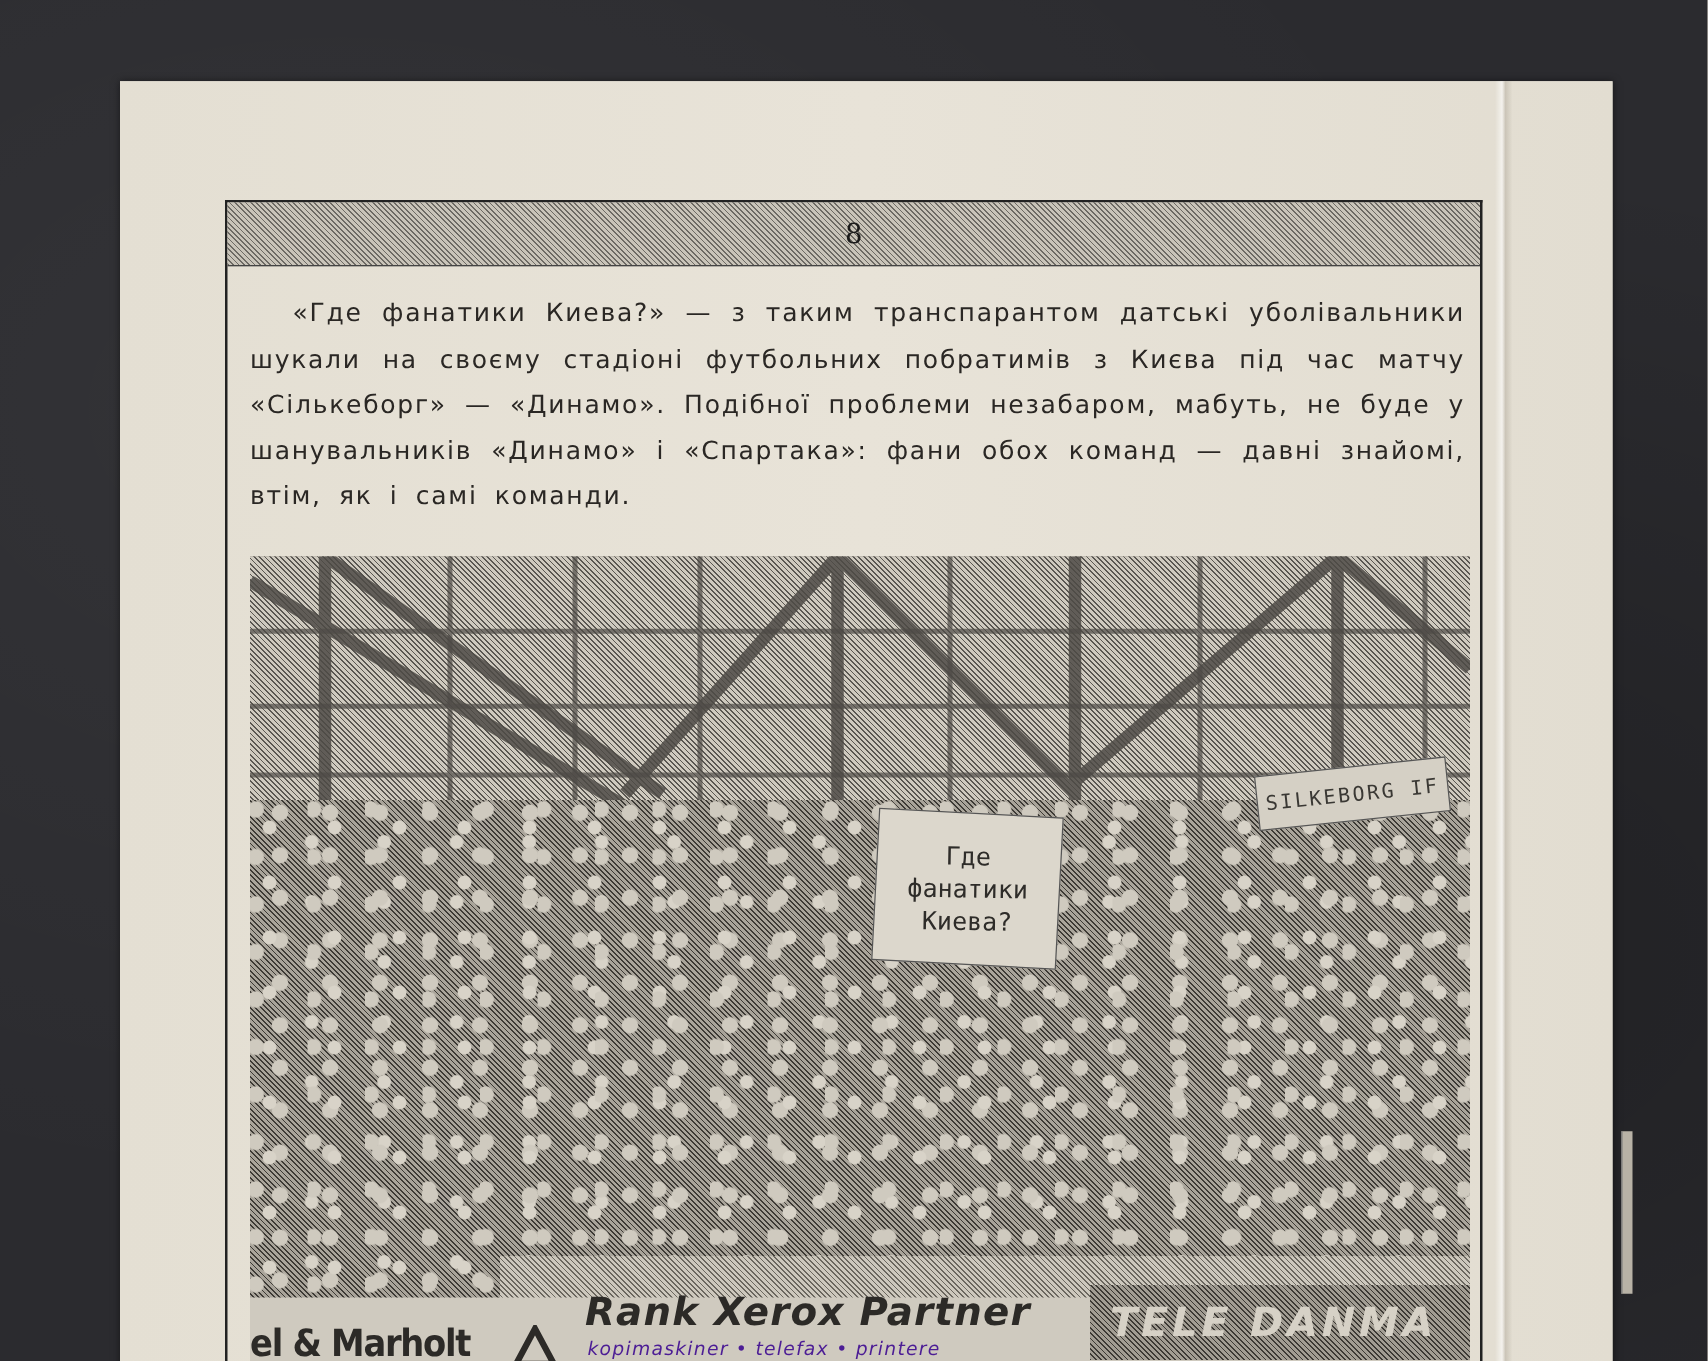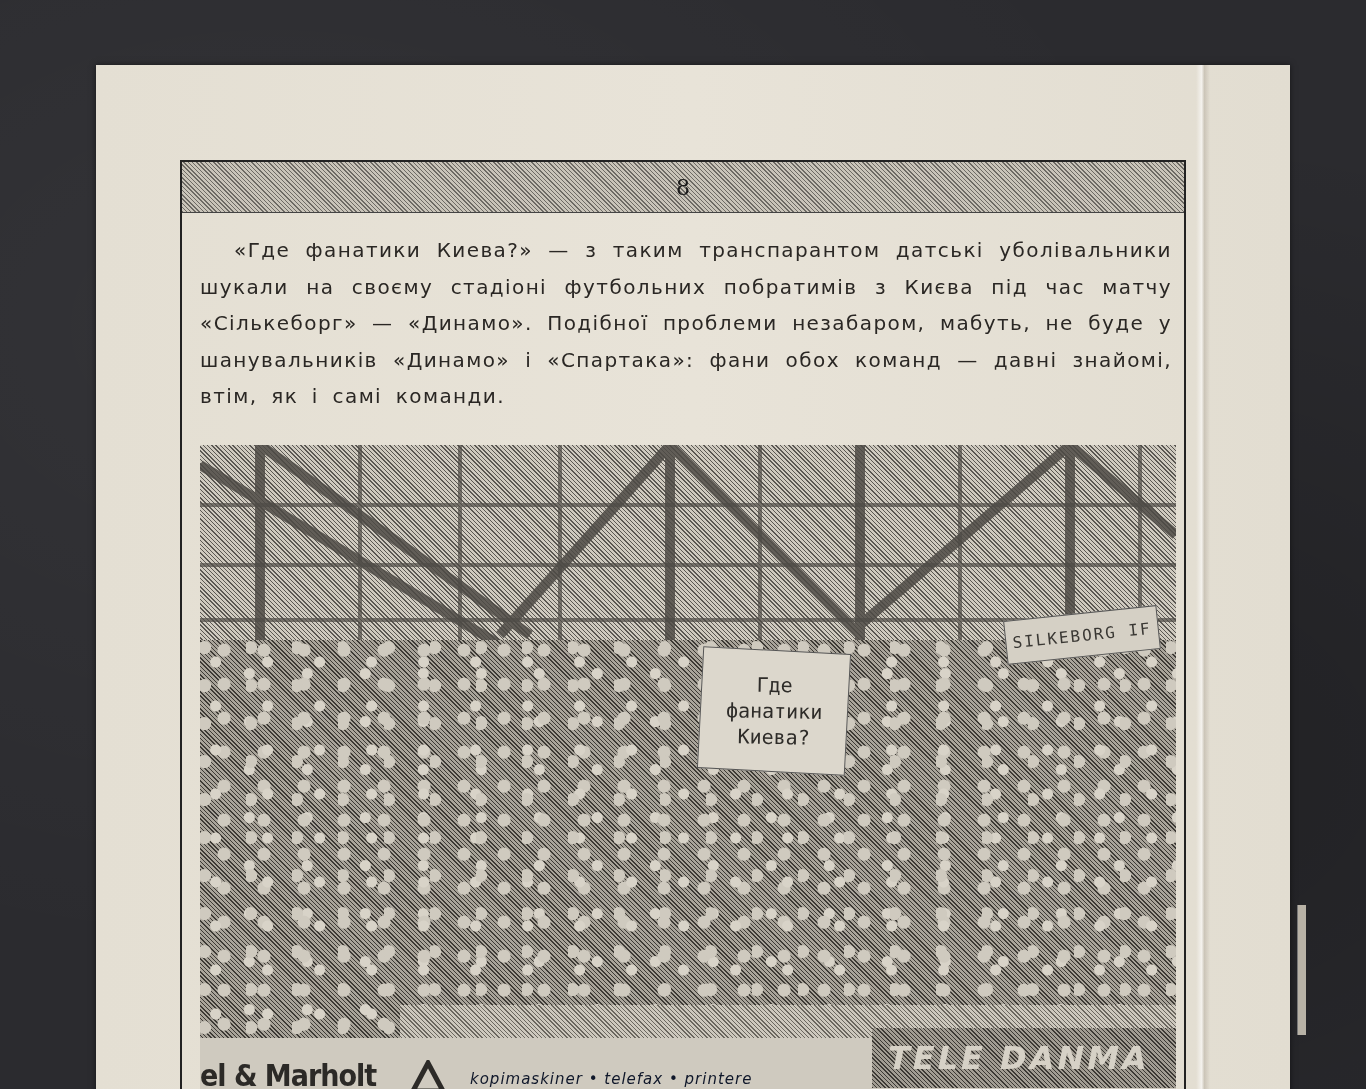--- a/index.html
+++ b/index.html
@@ -94,21 +94,21 @@
   }
   .ad-logo {
     position: absolute; left: 210px; top: 22px; width: 36px; height: 34px;
   }
   .ad-xerox {
     position: absolute; left: 268px; top: -6px; font-family: "DejaVu Sans", sans-serif;
     font-style: italic; font-weight: bold; font-size: 31px; color: #2c2a27; letter-spacing: 1px;
   }
   .ad-xerox-sub {
     position: absolute; left: 270px; top: 32px; font-family: "DejaVu Sans", sans-serif;
-    font-style: italic; font-size: 15px; color: #0f172a; letter-spacing: 1px;
+    font-style: italic; font-size: 15px; color: #4c1d95; letter-spacing: 1px;
   }
   .ad-tele {
     position: absolute; left: 672px; top: -10px; width: 356px; height: 60px;
     background-color: #6e6a63;
     background-image: repeating-linear-gradient(45deg, #3d3a35 0 1px, #a29d93 1px 3px);
     display: flex; align-items: center; padding-left: 16px; box-sizing: border-box;
   }
   .ad-tele span {
     font-family: "DejaVu Sans", sans-serif; font-style: italic; font-weight: bold;
     font-size: 32px; color: #d6d1c6; letter-spacing: 3px; white-space: nowrap;
@@ -174,20 +174,21 @@
         <span>SILKEBORG IF</span>
       </div>
 
       <div class="barrier"></div>
 
       <div class="ad-strip">
         <span class="ad-marholt">el &amp; Marholt</span>
         <svg class="ad-logo" viewBox="0 0 36 34">
           <polygon points="18,3 33,31 3,31" fill="none" stroke="#2c2a27" stroke-width="5"></polygon>
         </svg>
+        <span class="ad-xerox">Rank Xerox Partner</span>
         <span class="ad-xerox-sub">kopimaskiner • telefax • printere</span>
         <div class="ad-tele">
           <span>TELE DANMA</span>
         </div>
       </div>
     </div>
   </div>
 </div>
 
 <div class="edge-tab"></div>

